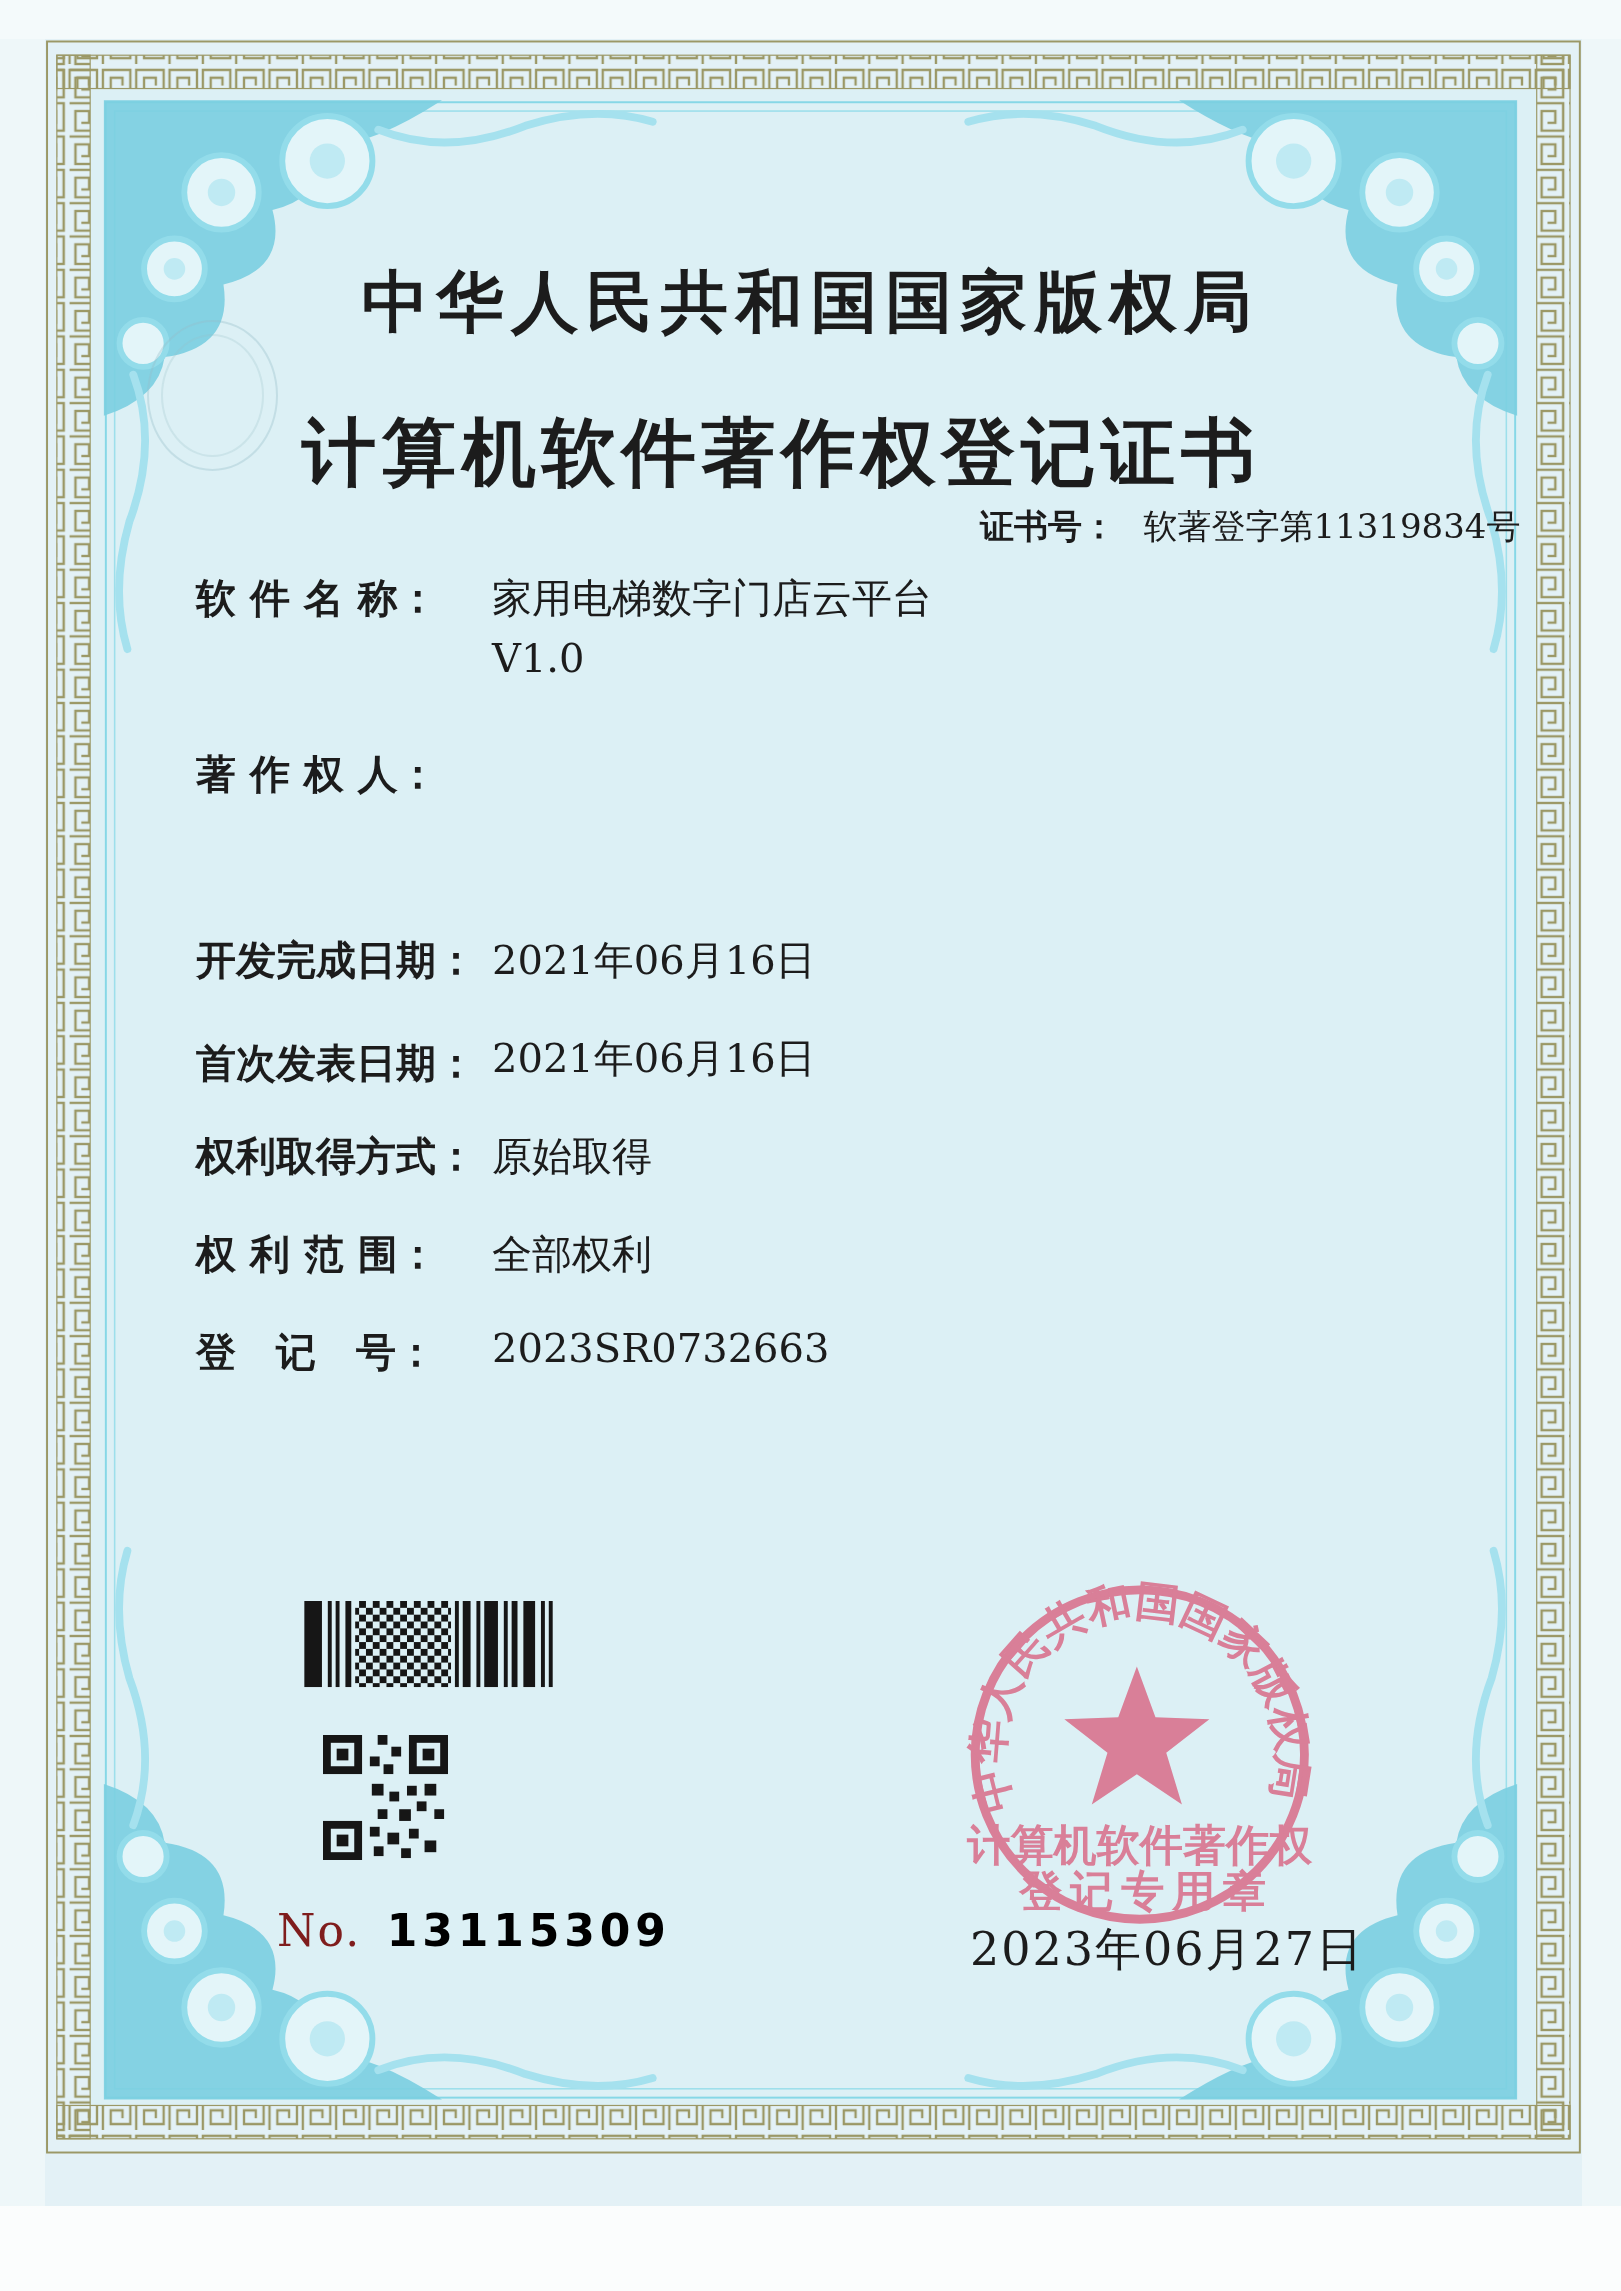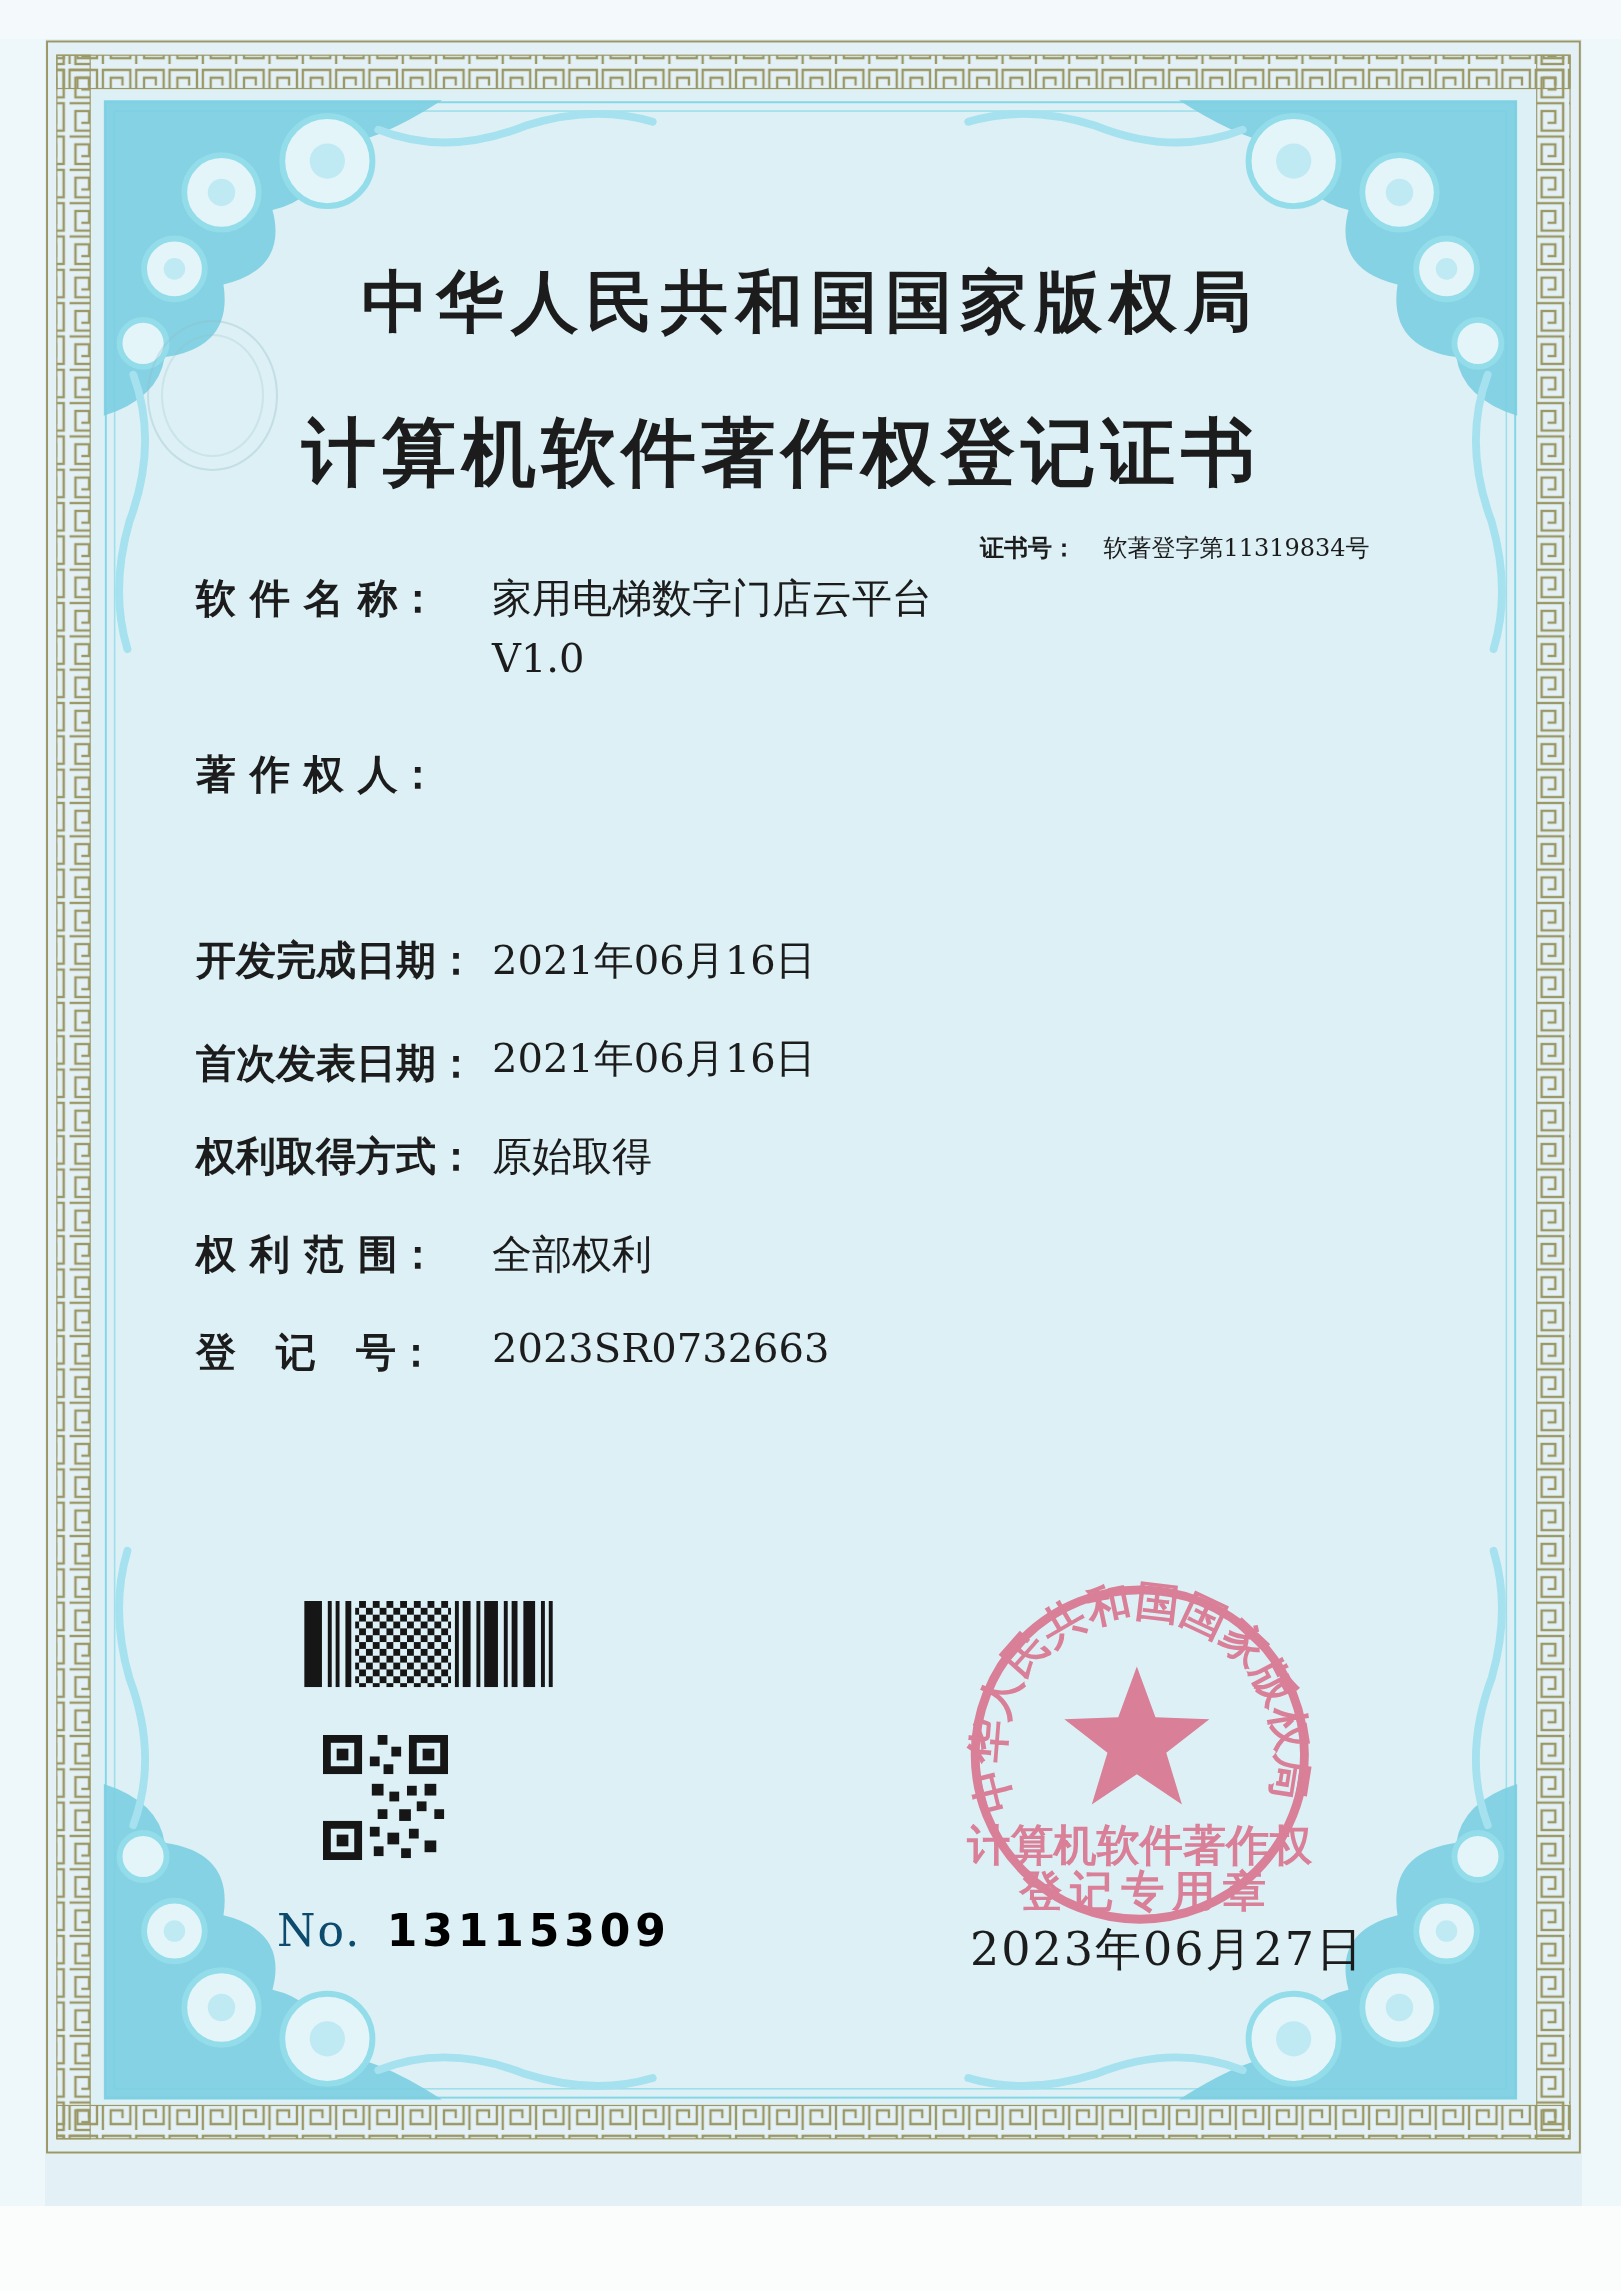--- a/index.html
+++ b/index.html
@@ -11,28 +11,28 @@
   }
   .edge-top{position:absolute;left:0;top:0;width:100%;height:39px;background:#f4fafb;}
   .edge-bottom{position:absolute;left:0;bottom:0;width:100%;height:86px;background:#fbfdfd;}
   .edge-left{position:absolute;left:0;top:0;width:45px;height:100%;background:#eef7f9;}
   .edge-right{position:absolute;right:0;top:0;width:39px;height:100%;background:#eef7f9;}
   .inner-bg{position:absolute;left:90px;top:88px;width:1447px;height:2017px;background:#dcf0f5;}
   svg.layer{position:absolute;left:0;top:0;}
   .txt{position:absolute;white-space:nowrap;}
   .authority{left:0;top:257px;width:1621px;text-align:center;font-size:67px;font-weight:bold;letter-spacing:7.8px;}
   .cert-title{left:0;top:404px;width:1563px;text-align:center;font-size:74px;font-weight:bold;letter-spacing:5.9px;}
-  .certno-row{left:980px;top:504px;font-size:24px;margin-top:28px;}
+  .certno-row{left:980px;top:504px;font-size:34px;}
   .certno-row .lbl{font-weight:bold;margin-right:27.4px;}
   .field-label{left:196px;font-size:40px;font-weight:bold;}
   .field-value{left:492px;font-size:40px;}
   .statement{position:absolute;left:192px;top:1400px;width:1247px;font-size:41px;line-height:2.42;
     text-align:justify;text-indent:2em;letter-spacing:1px;white-space:normal;}
   .serial-row{left:277px;top:1905px;font-size:44px;}
-  .serial-row .no-label{color:#0c4a6e;letter-spacing:2px;}
+  .serial-row .no-label{color:#7f1d1d;letter-spacing:2px;}
   .serial-row .no-value{color:#000000;font-family:"DejaVu Sans","Liberation Sans",sans-serif;
     letter-spacing:4.9px;margin-left:25.5px;font-weight:bold;}
   .issue-date{left:970px;top:1919px;font-size:46px;letter-spacing:2px;}
   .watermark{position:absolute;left:147px;top:320px;width:127px;height:147px;
     border:2.9px solid rgba(150,190,200,.35);border-radius:50%;}
   .watermark:before{content:"";position:absolute;left:11.8px;top:11.8px;right:11.8px;bottom:11.8px;
     border:2px solid rgba(150,190,200,.25);border-radius:50%;}
 </style>
 </head>
 <body>

